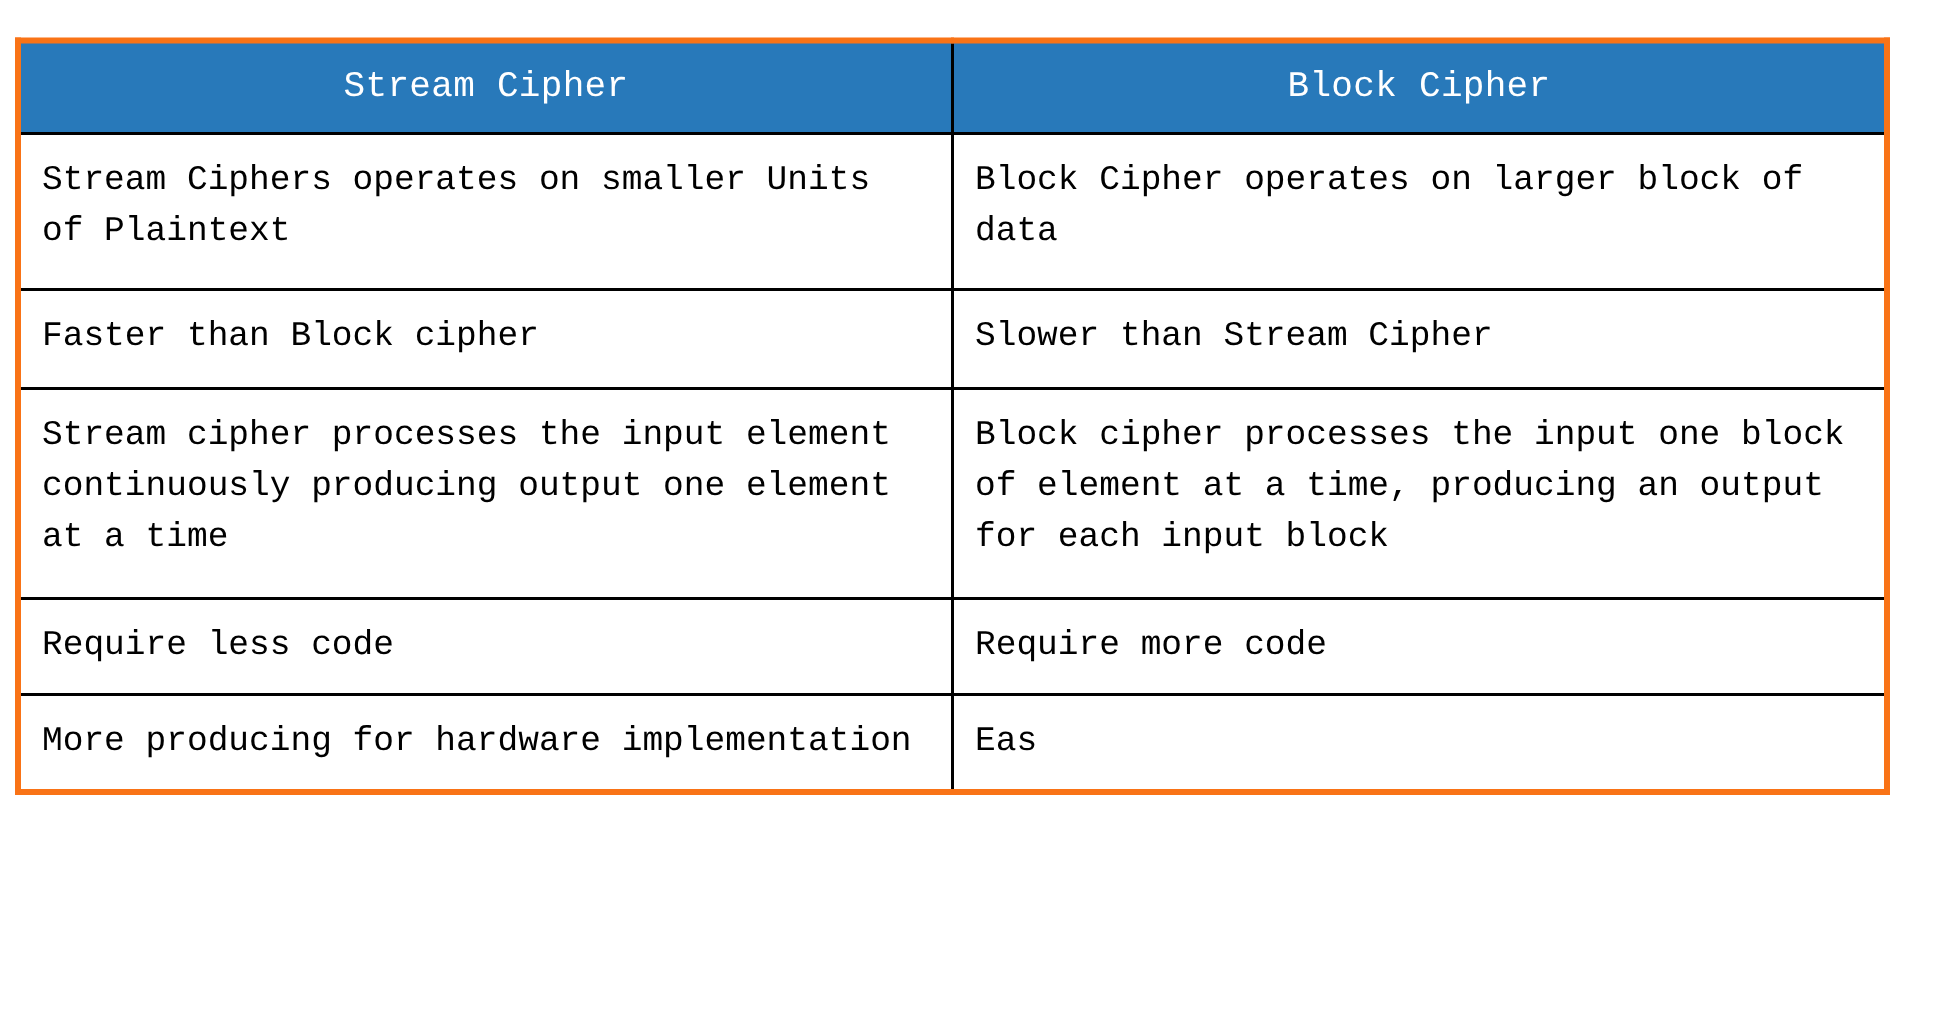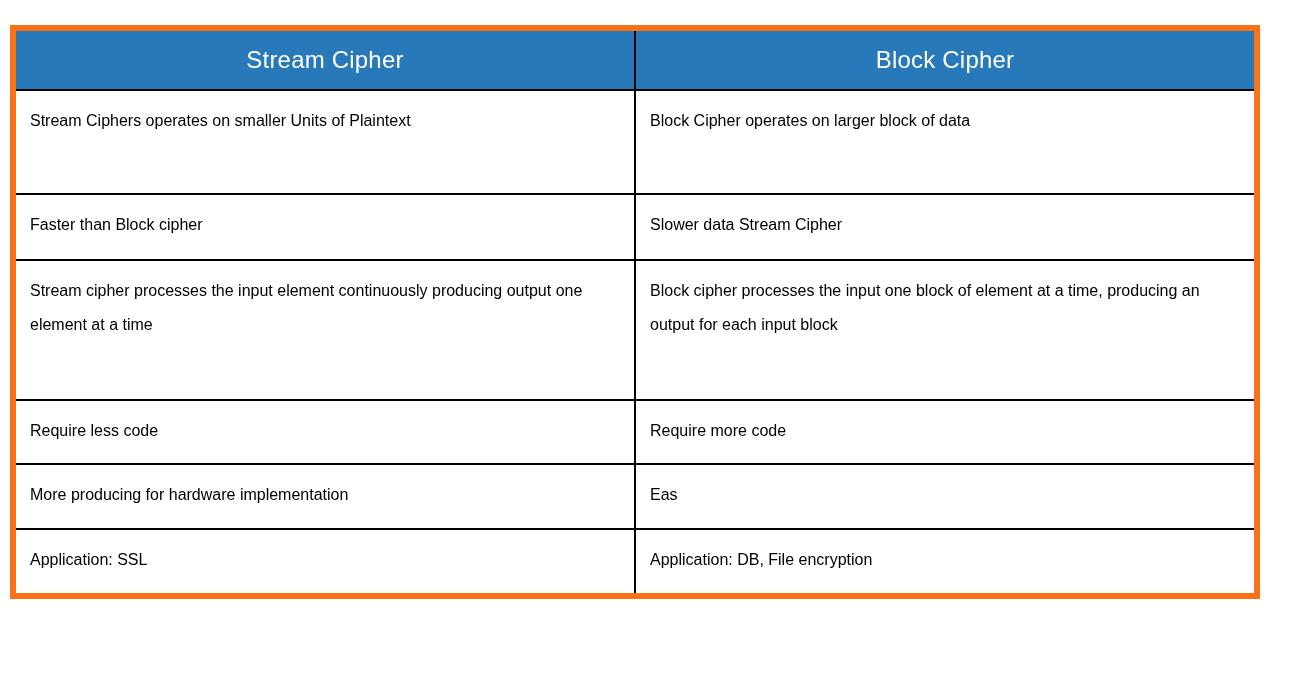--- a/index.html
+++ b/index.html
@@ -13,40 +13,41 @@
   .table-wrap {
     position: absolute;
     left: 10px;
     top: 25px;
     width: 1250px;
   }
   table.cipher-table {
     width: 100%;
     border-collapse: collapse;
     table-layout: fixed;
-    border: 6px solid #f97316;
+    border: 4px solid #f97316;
+    font-family: Liberation Mono, monospace;
   }
   table.cipher-table th,
   table.cipher-table td {
     border: 2px solid #000000;
     width: 50%;
   }
   table.cipher-table th {
     height: 62px;
     background: #2879BA;
     color: #ffffff;
     font-size: 24px;
     font-weight: 400;
     text-align: center;
     vertical-align: middle;
     letter-spacing: 0.2px;
   }
   table.cipher-table td {
     color: #000000;
-    font-size: 16px;
+    font-size: 23px;
     line-height: 34px;
     text-align: left;
     vertical-align: top;
     padding: 13px 16px 10px 14px;
   }
   
   tbody tr:nth-child(1) td { height: 104px; }
   tbody tr:nth-child(2) td { height: 66px; }
   tbody tr:nth-child(3) td { height: 140px; }
   tbody tr:nth-child(4) td { height: 64px; margin-top: 41px; }
@@ -65,33 +66,29 @@
         <th>Block Cipher</th>
       </tr>
     </thead>
     <tbody>
       <tr>
         <td>Stream Ciphers operates on smaller Units of Plaintext</td>
         <td>Block Cipher operates on larger block of data</td>
       </tr>
       <tr>
         <td>Faster than Block cipher</td>
-        <td>Slower data Stream Cipher</td>
+        <td>Slower than Stream Cipher</td>
       </tr>
       <tr>
         <td>Stream cipher processes the input element continuously producing output one element at a time</td>
         <td>Block cipher processes the input one block of element at a time, producing an output for each input block</td>
       </tr>
       <tr>
         <td>Require less code</td>
         <td>Require more code</td>
       </tr>
       <tr>
         <td>More producing for hardware implementation</td>
         <td>Eas</td>
       </tr>
-      <tr>
-        <td>Application: SSL</td>
-        <td>Application: DB, File encryption</td>
-      </tr>
     </tbody>
   </table>
 </div>
 
 </body></html>

